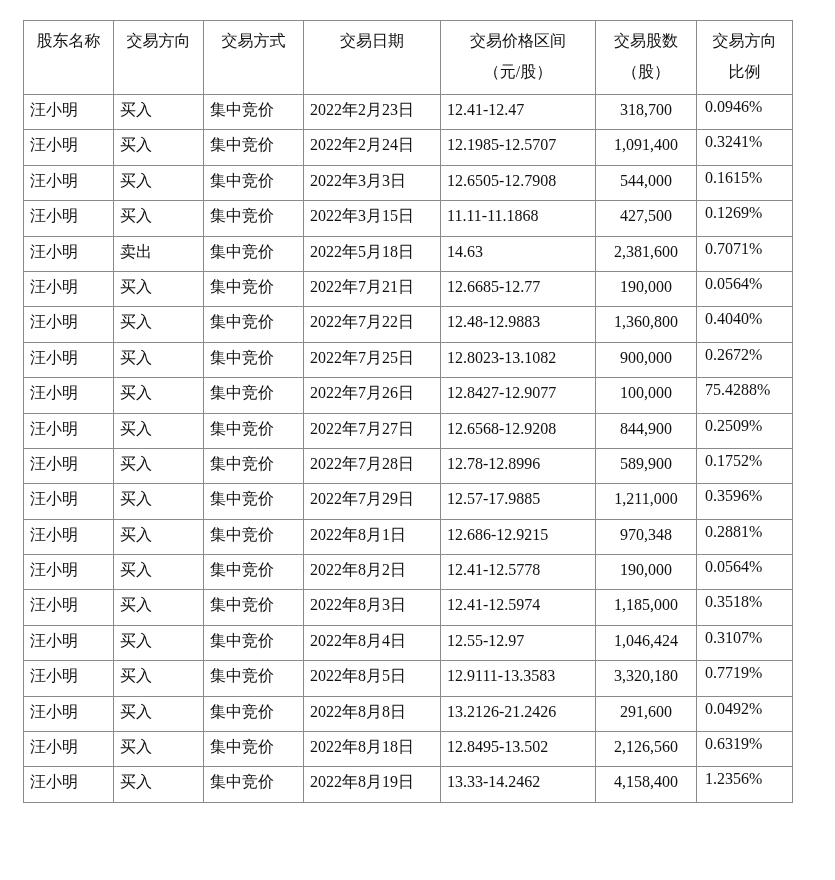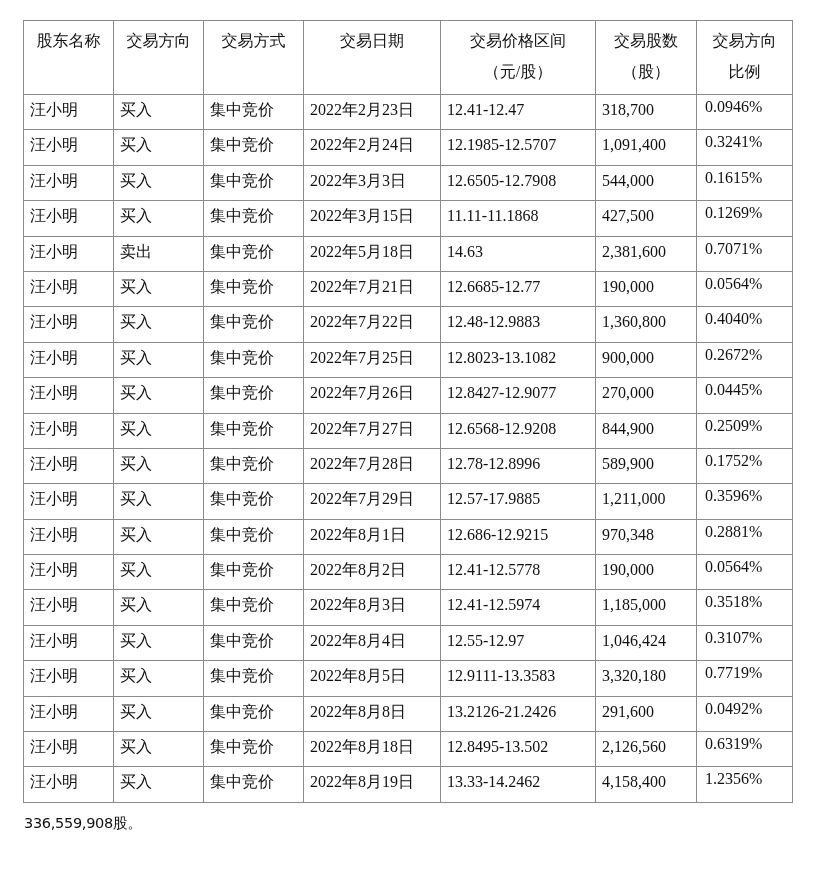--- a/index.html
+++ b/index.html
@@ -2,21 +2,21 @@
 <html><head>
 <meta charset="utf-8">
 <style>
   html, body { margin:0; padding:0; background:#ffffff; }
   body { width:835px; height:880px; position:relative; font-family:"Liberation Serif","DejaVu Serif",serif; color:#111; }
   .tbl-wrap { position:absolute; left:23px; top:20px; }
   table { border-collapse:collapse; table-layout:fixed; }
   td, th { border:1.5px solid #8a8a8a; font-weight:normal; font-size:16px; padding:0 6px; vertical-align:top; white-space:nowrap; overflow:hidden; }
   th { height:69px; text-align:center; vertical-align:top; padding-top:4px; line-height:31px; }
   td { height:34.4px; line-height:30px; }
-  td.num { text-align:left; padding-right:6px; }
+  td.num { text-align:center; padding-right:6px; }
   td.pct { padding-left:8px; line-height:24px;margin-top:36px; }
   .note { position:absolute; left:24px; top:812px; width:780px; font-family:"DejaVu Sans","Liberation Sans",sans-serif; font-size:14.5px; line-height:23px; letter-spacing:-0.3px; color:#111; }
 </style>
 </head>
 <body>
 
 <div class="tbl-wrap">
   <table>
     <colgroup>
       <col style="width:90px">
@@ -127,22 +127,22 @@
           <td>12.8023-13.1082</td>
           <td class="num">900,000</td>
           <td class="pct">0.2672%</td>
         </tr>
         <tr>
           <td>汪小明</td>
           <td>买入</td>
           <td>集中竞价</td>
           <td>2022年7月26日</td>
           <td>12.8427-12.9077</td>
-          <td class="num">270,000</td>
-          <td class="pct">0.0445%</td>
+          <td class="num">100,000</td>
+          <td class="pct">75.4288%</td>
         </tr>
         <tr>
           <td>汪小明</td>
           <td>买入</td>
           <td>集中竞价</td>
           <td>2022年7月27日</td>
           <td>12.6568-12.9208</td>
           <td class="num">844,900</td>
           <td class="pct">0.2509%</td>
         </tr>
@@ -234,14 +234,13 @@
           <td>2022年8月19日</td>
           <td>13.33-14.2462</td>
           <td class="num">4,158,400</td>
           <td class="pct">1.2356%</td>
         </tr>
       </tbody>
   </table>
 </div>
 
 <div class="note">
-  <div>336,559,908股。</div>
 </div>
 
 </body></html>

